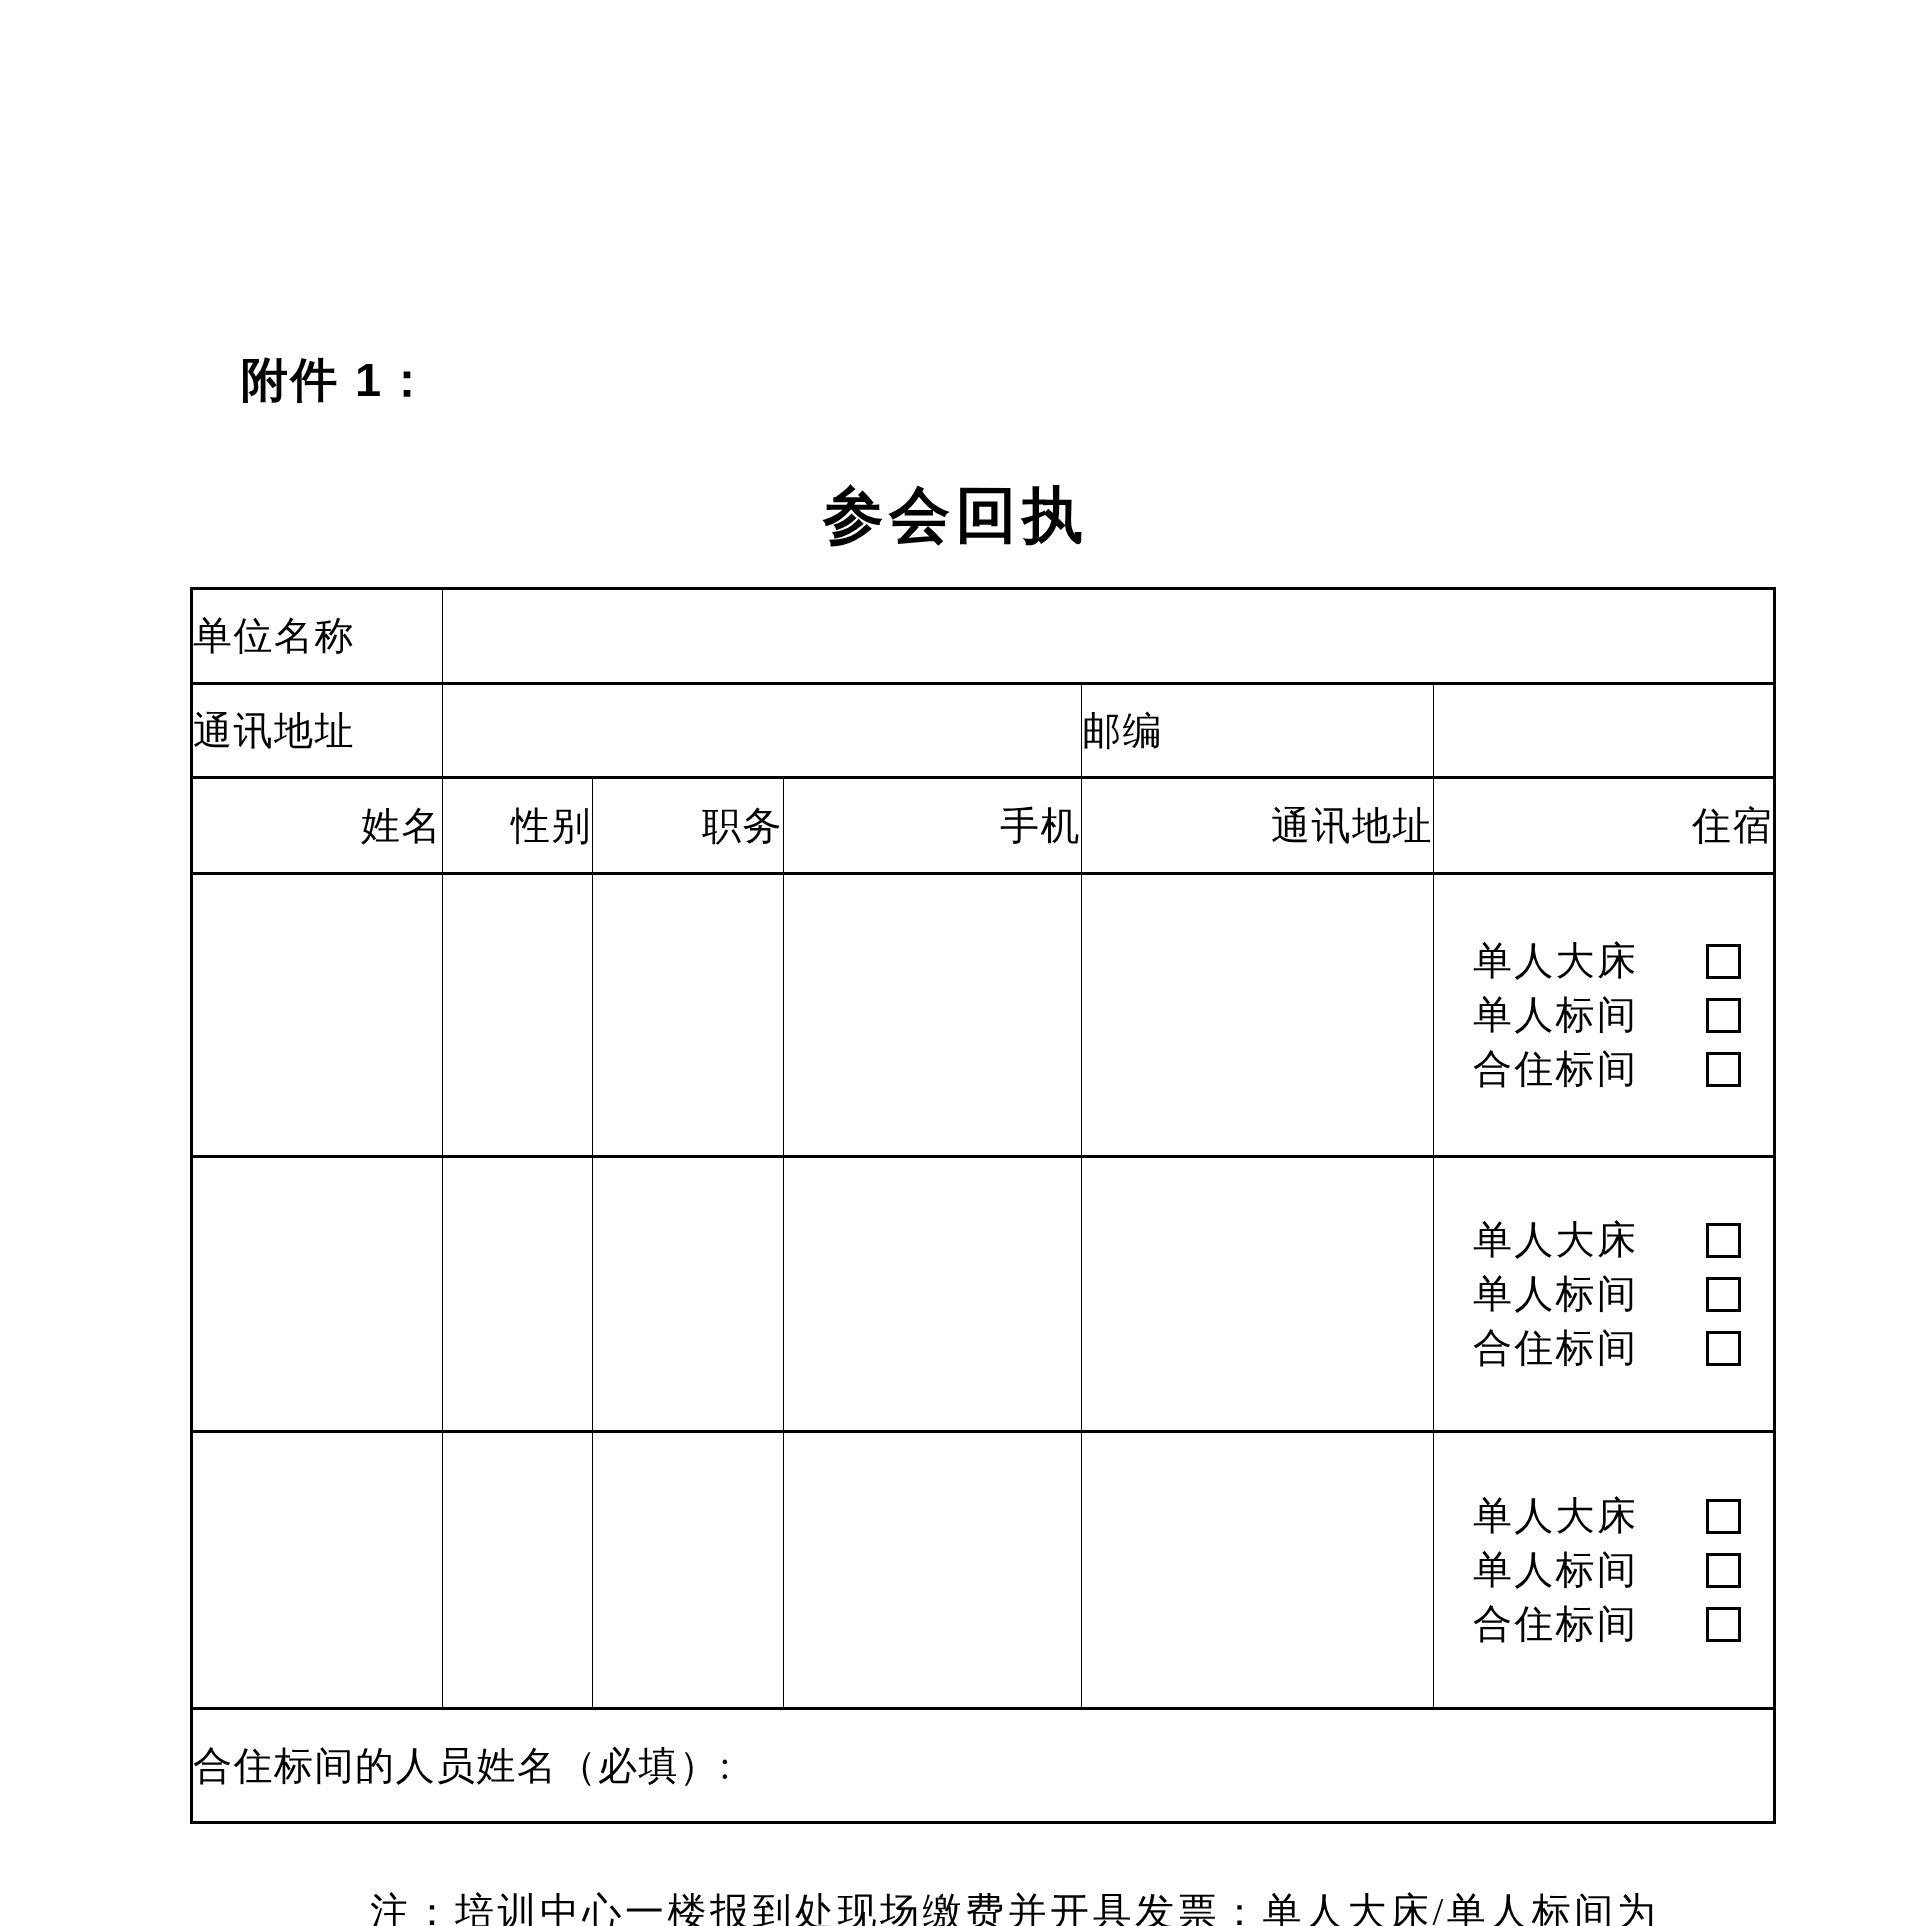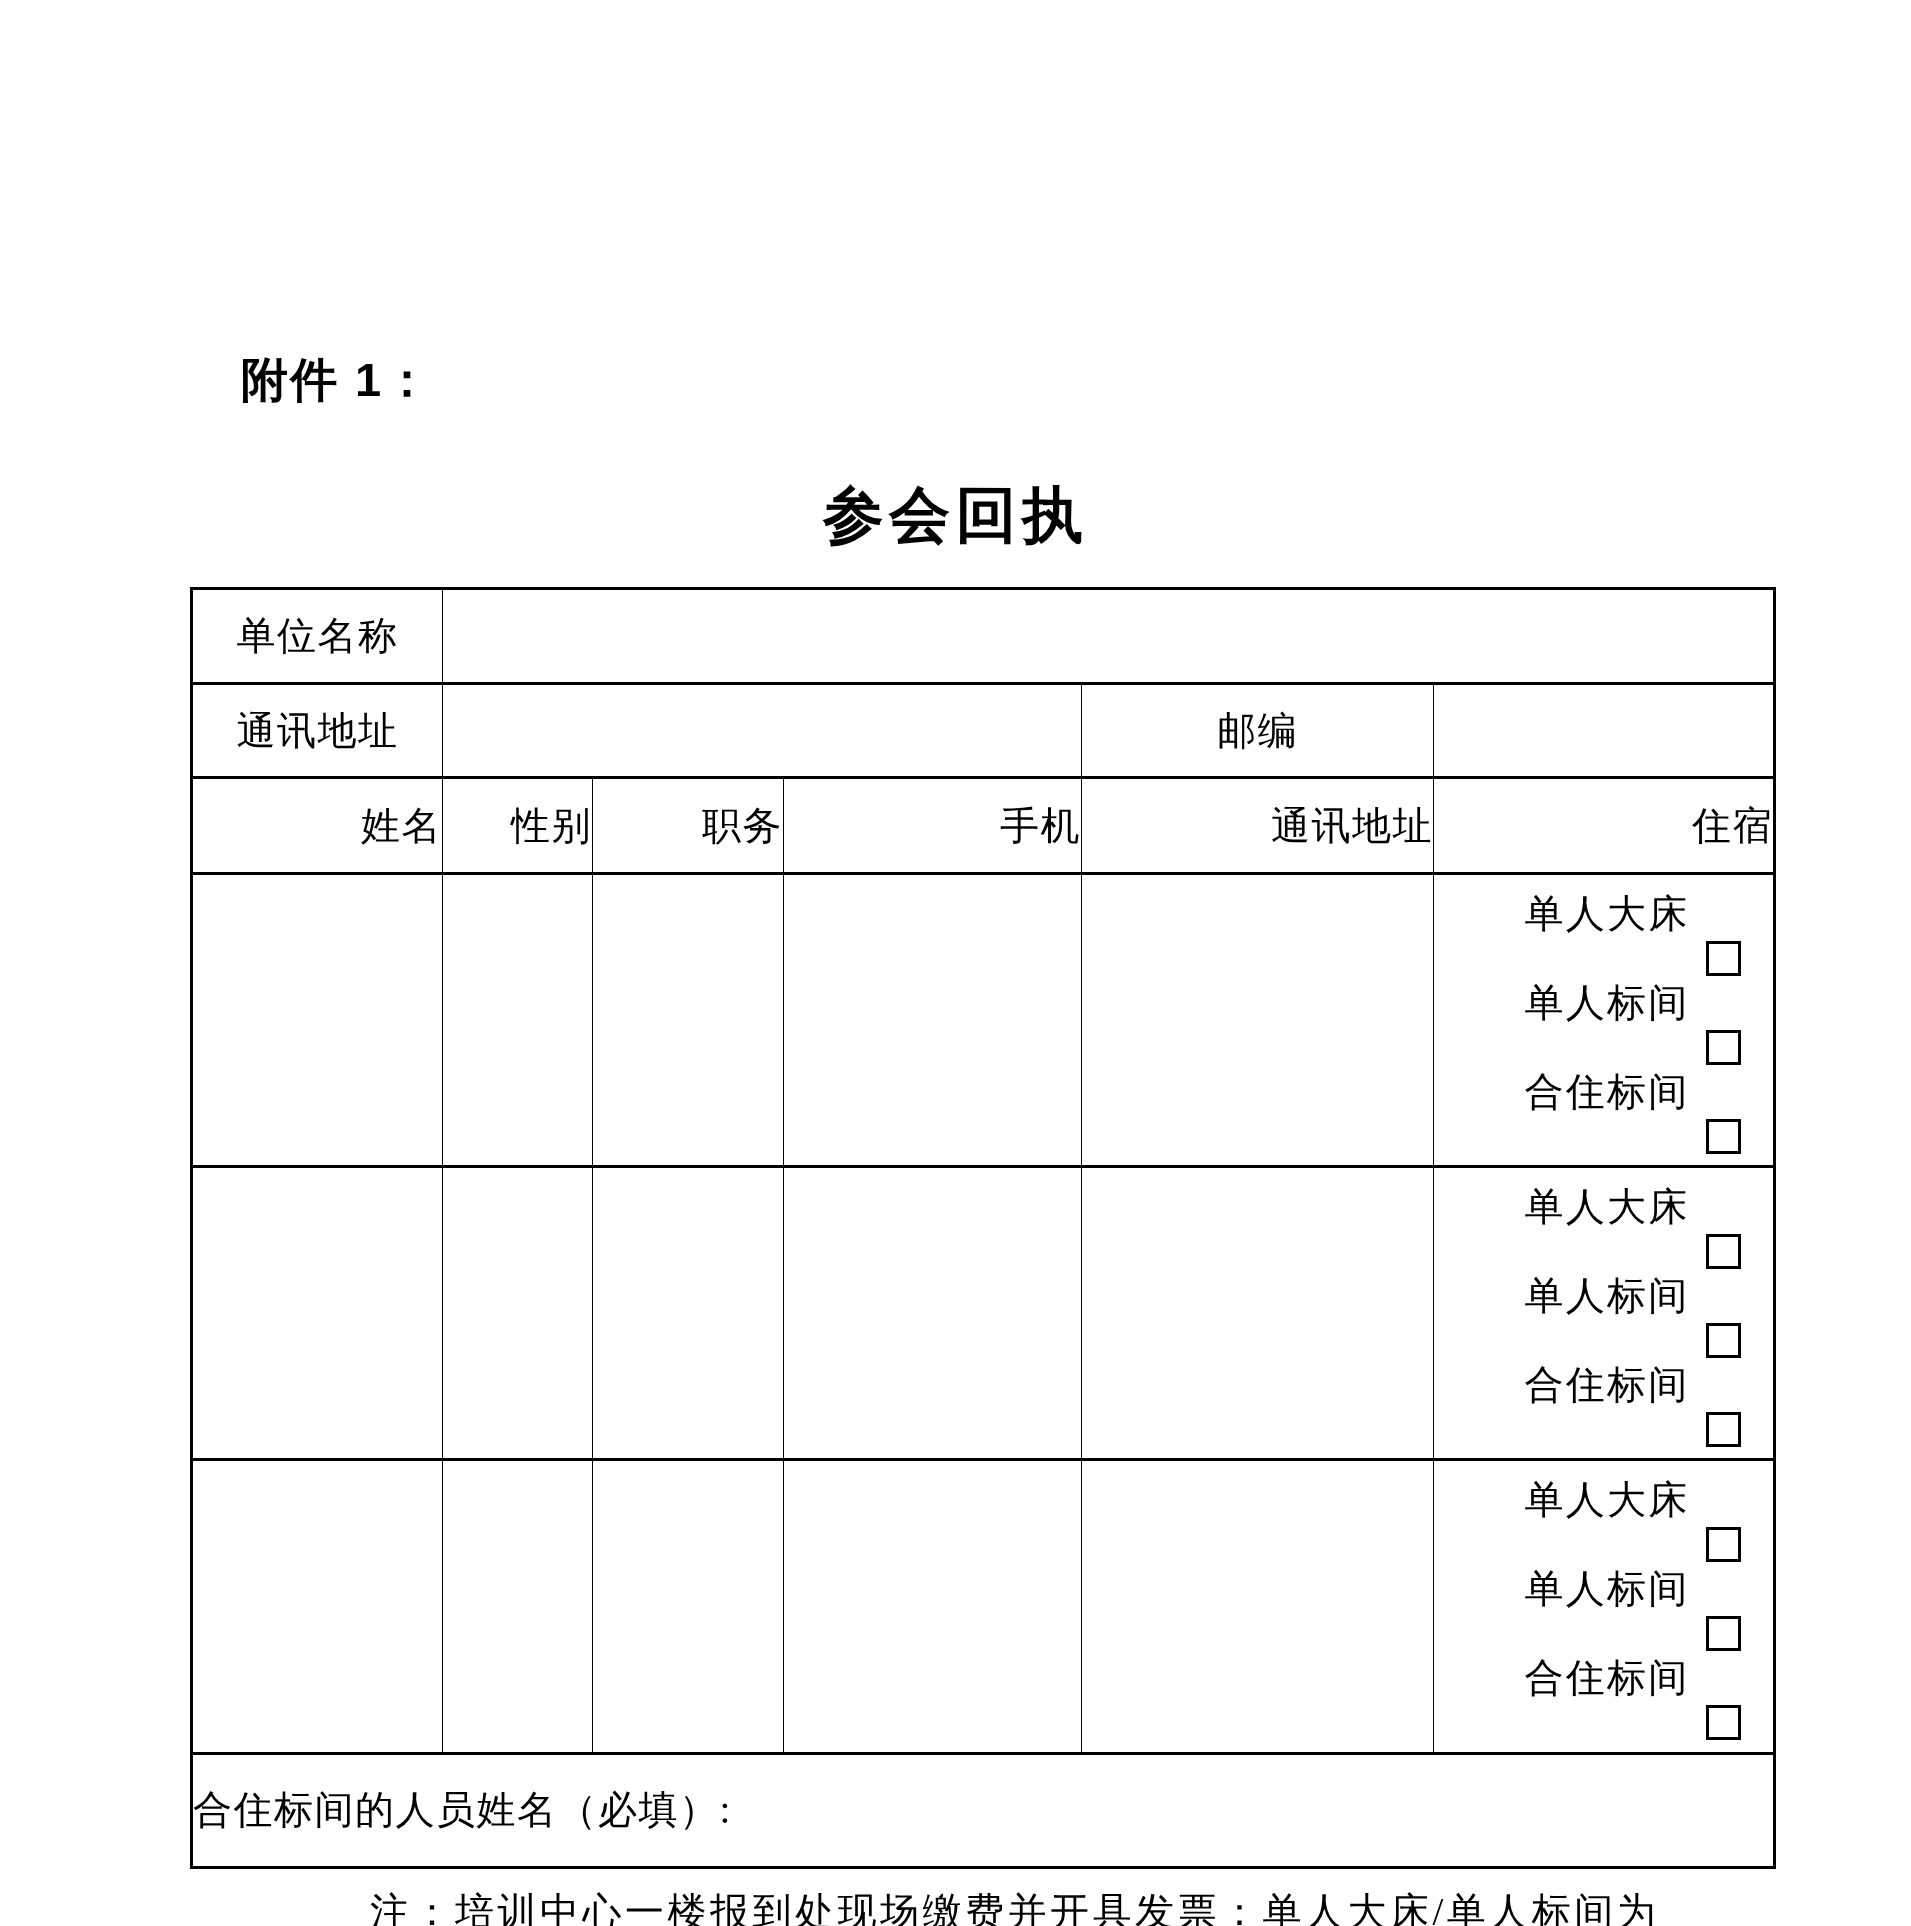--- a/index.html
+++ b/index.html
@@ -50,21 +50,21 @@
   }
   table.form td {
     border-top-width: 3.5px;
     border-bottom-width: 3.5px;
     padding: 0;
     font-size: 39px;
     vertical-align: middle;
   }
   table.form { border-width: 3.5px; }
   td.lbl {
-    text-align: center;
+    text-align: left;
     letter-spacing: 1.5px;
     white-space: nowrap;
   }
   td.hdr {
     text-align: right;
     letter-spacing: 1.5px;
     white-space: nowrap;
   }
   td.blank { background: #fff; }
   td.lodging-cell { vertical-align: top; }
@@ -74,21 +74,20 @@
     justify-content: space-around;
     height: 100%;
     box-sizing: border-box;
     padding: 11.6px 0;
   }
   .opt-row {
     display: flex;
     align-items: center;
     padding-left: 39px;
     padding-right: 32px;
-    flex-direction: column;
   }
   .opt-label {
     letter-spacing: 2.3px;
     white-space: nowrap;
   }
   .opt-box {
     margin-left: auto;
     width: 29px;
     height: 29px;
     border: 3.1px solid #000;

